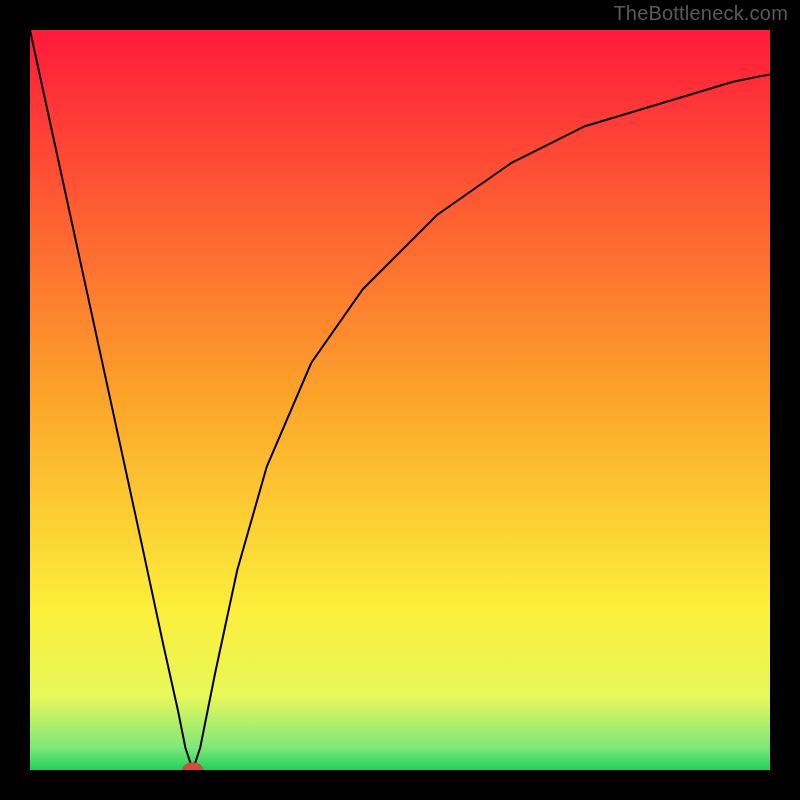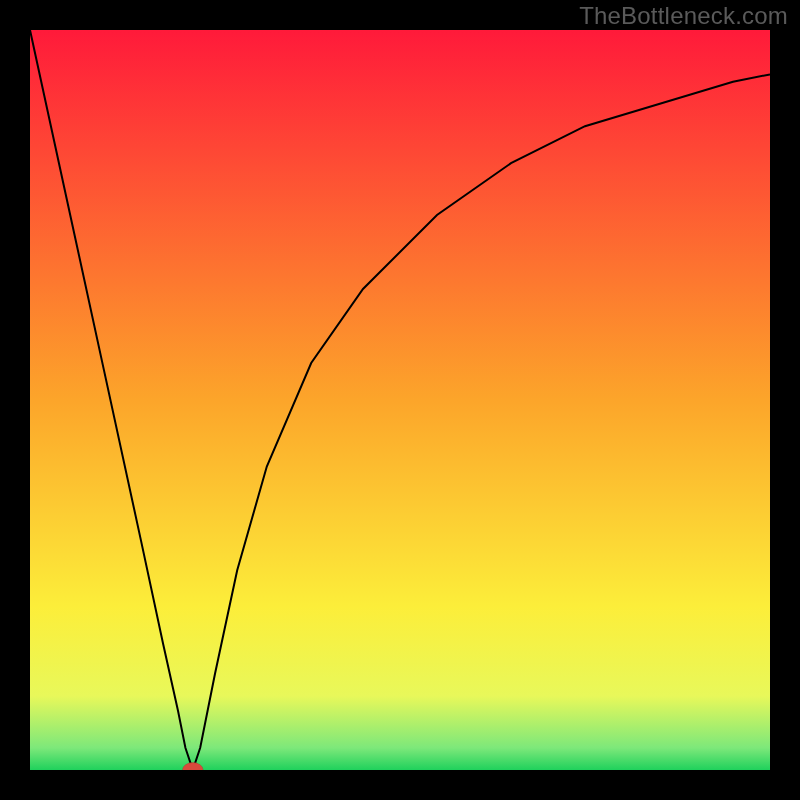--- a/index.html
+++ b/index.html
@@ -15,21 +15,21 @@
     position: relative;
     width: 800px;
     height: 800px;
     background: #000;
   }
   .watermark {
     position: absolute;
     top: 2px;
     right: 12px;
     color: #5a5a5a;
-    font-size: 24px;
+    font-size: 20px;
     font-weight: 500;
     letter-spacing: 0.2px;
     user-select: none;
   }
   .plot {
     position: absolute;
     left: 30px;
     top: 30px;
     width: 740px;
     height: 740px;

